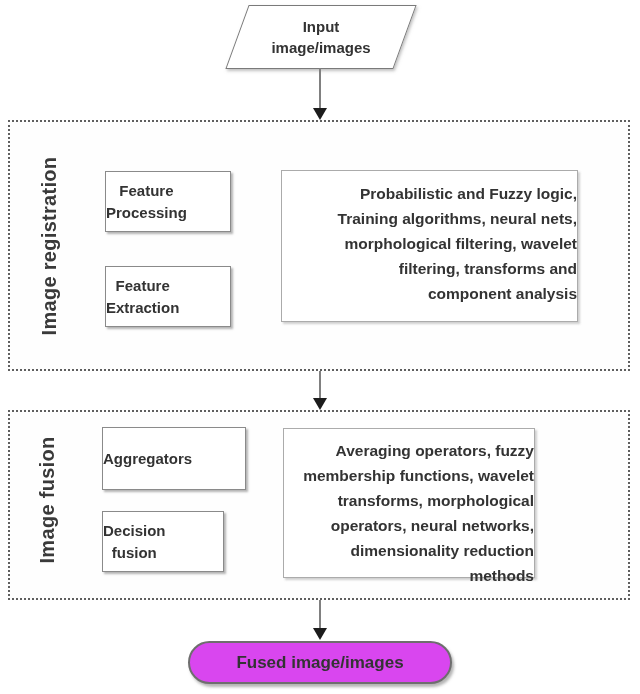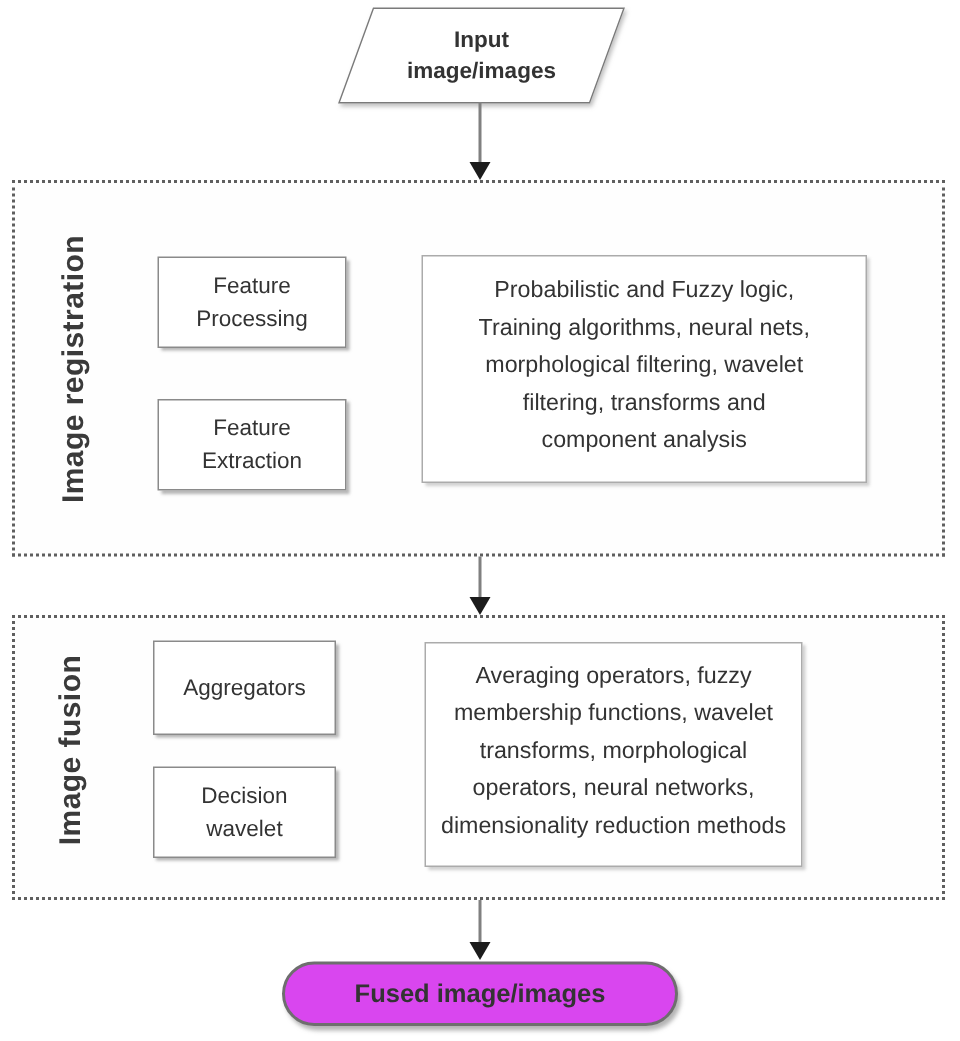--- a/index.html
+++ b/index.html
@@ -38,35 +38,35 @@
     display:flex;align-items:center;justify-content:center;
     font-weight:bold;font-size:20px;letter-spacing:.3px;
     white-space:nowrap;color:#3a3a3a;
   }
   #label-registration{left:-61px;top:232px;}
   #label-fusion{left:-63px;top:486px;}
   .small-box{
     position:absolute;background:#ffffff;
     border:1px solid #8a8a8a;
     box-shadow:2px 2px 2px rgba(130,130,130,.6);
-    display:flex;align-items:center;justify-content:center;
-    font-weight:normal;font-size:15px;line-height:22px;
+    display:flex;align-items:center;
+    font-weight:bold;font-size:15px;line-height:22px;
     white-space:pre-line;text-align:center;
     box-sizing:border-box;
   }
   #box-feature-processing{left:105px;top:171px;width:126px;height:61px;}
   #box-feature-extraction{left:105px;top:266px;width:126px;height:61px;}
-  #box-aggregators{left:102px;top:427px;width:122px;height:63px;}
+  #box-aggregators{left:102px;top:427px;width:144px;height:63px;}
   #box-decision-fusion{left:102px;top:511px;width:122px;height:61px;}
   .methods-box{
     position:absolute;background:#ffffff;
     border:1px solid #ababab;
     box-shadow:2px 2px 2px rgba(150,150,150,.45);
-    font-weight:normal;font-size:15.5px;
-    text-align:center;white-space:pre-line;
+    font-weight:bold;font-size:15.5px;
+    text-align:right;white-space:pre-line;
     box-sizing:border-box;
   }
   #methods-registration{left:281px;top:170px;width:297px;height:152px;line-height:25px;padding-top:10px;}
   #methods-fusion{left:283px;top:428px;width:252px;height:150px;line-height:25px;padding-top:9px;}
   .stadium{
     position:absolute;left:188px;top:641px;width:264px;height:43px;
     background:#d946ef;border:2px solid #6e6e6e;border-radius:22px;
     box-shadow:2px 3px 3px rgba(130,130,130,.6);
     display:flex;align-items:center;justify-content:center;
     font-weight:bold;font-size:17px;
@@ -131,21 +131,21 @@
   </div>
 
   <div class="section" id="section-fusion"></div>
   <div class="vlabel" id="label-fusion">Image fusion</div>
 
   <div class="small-box" id="box-aggregators">
     <span style="white-space:pre-line;">Aggregators</span>
   </div>
   <div class="small-box" id="box-decision-fusion">
     <span style="white-space:pre-line;">Decision
-wavelet</span>
+fusion</span>
   </div>
   <div class="methods-box" id="methods-fusion">Averaging operators, fuzzy
 membership functions, wavelet
 transforms, morphological
 operators, neural networks,
 dimensionality reduction methods</div>
 
   <div class="arrow" id="arrow-3">
     <div class="shaft"></div>
     <div class="head"></div>

